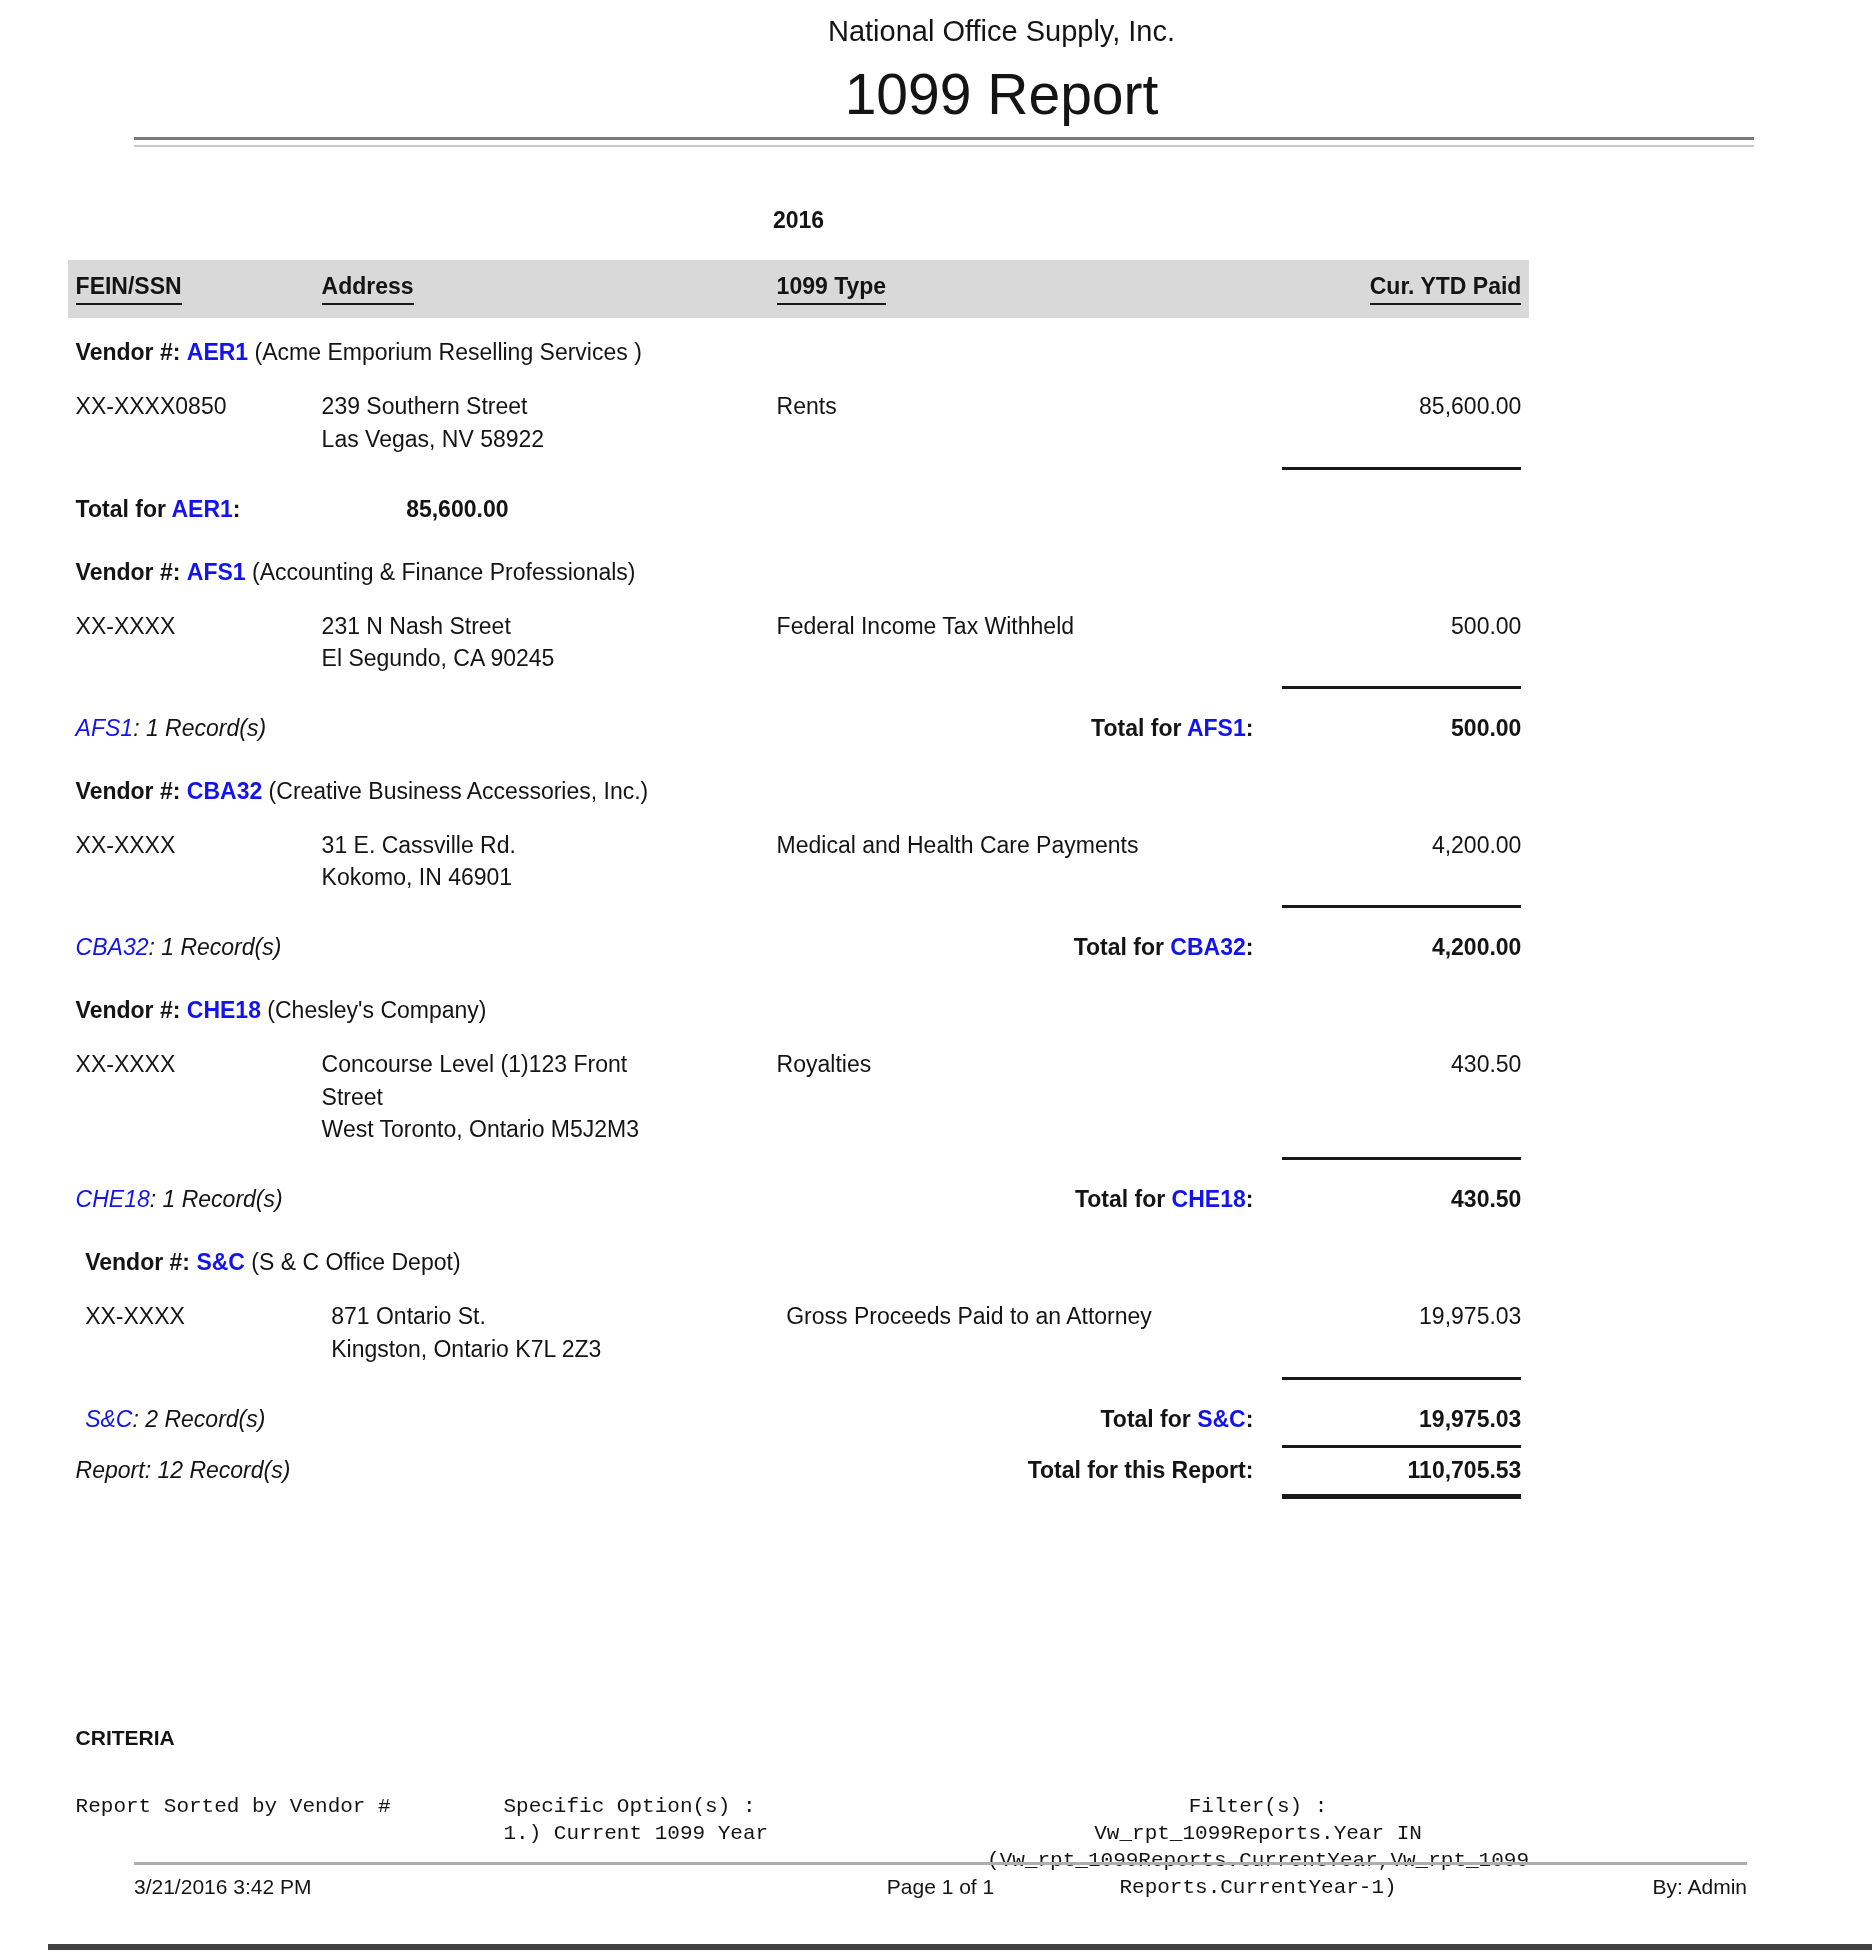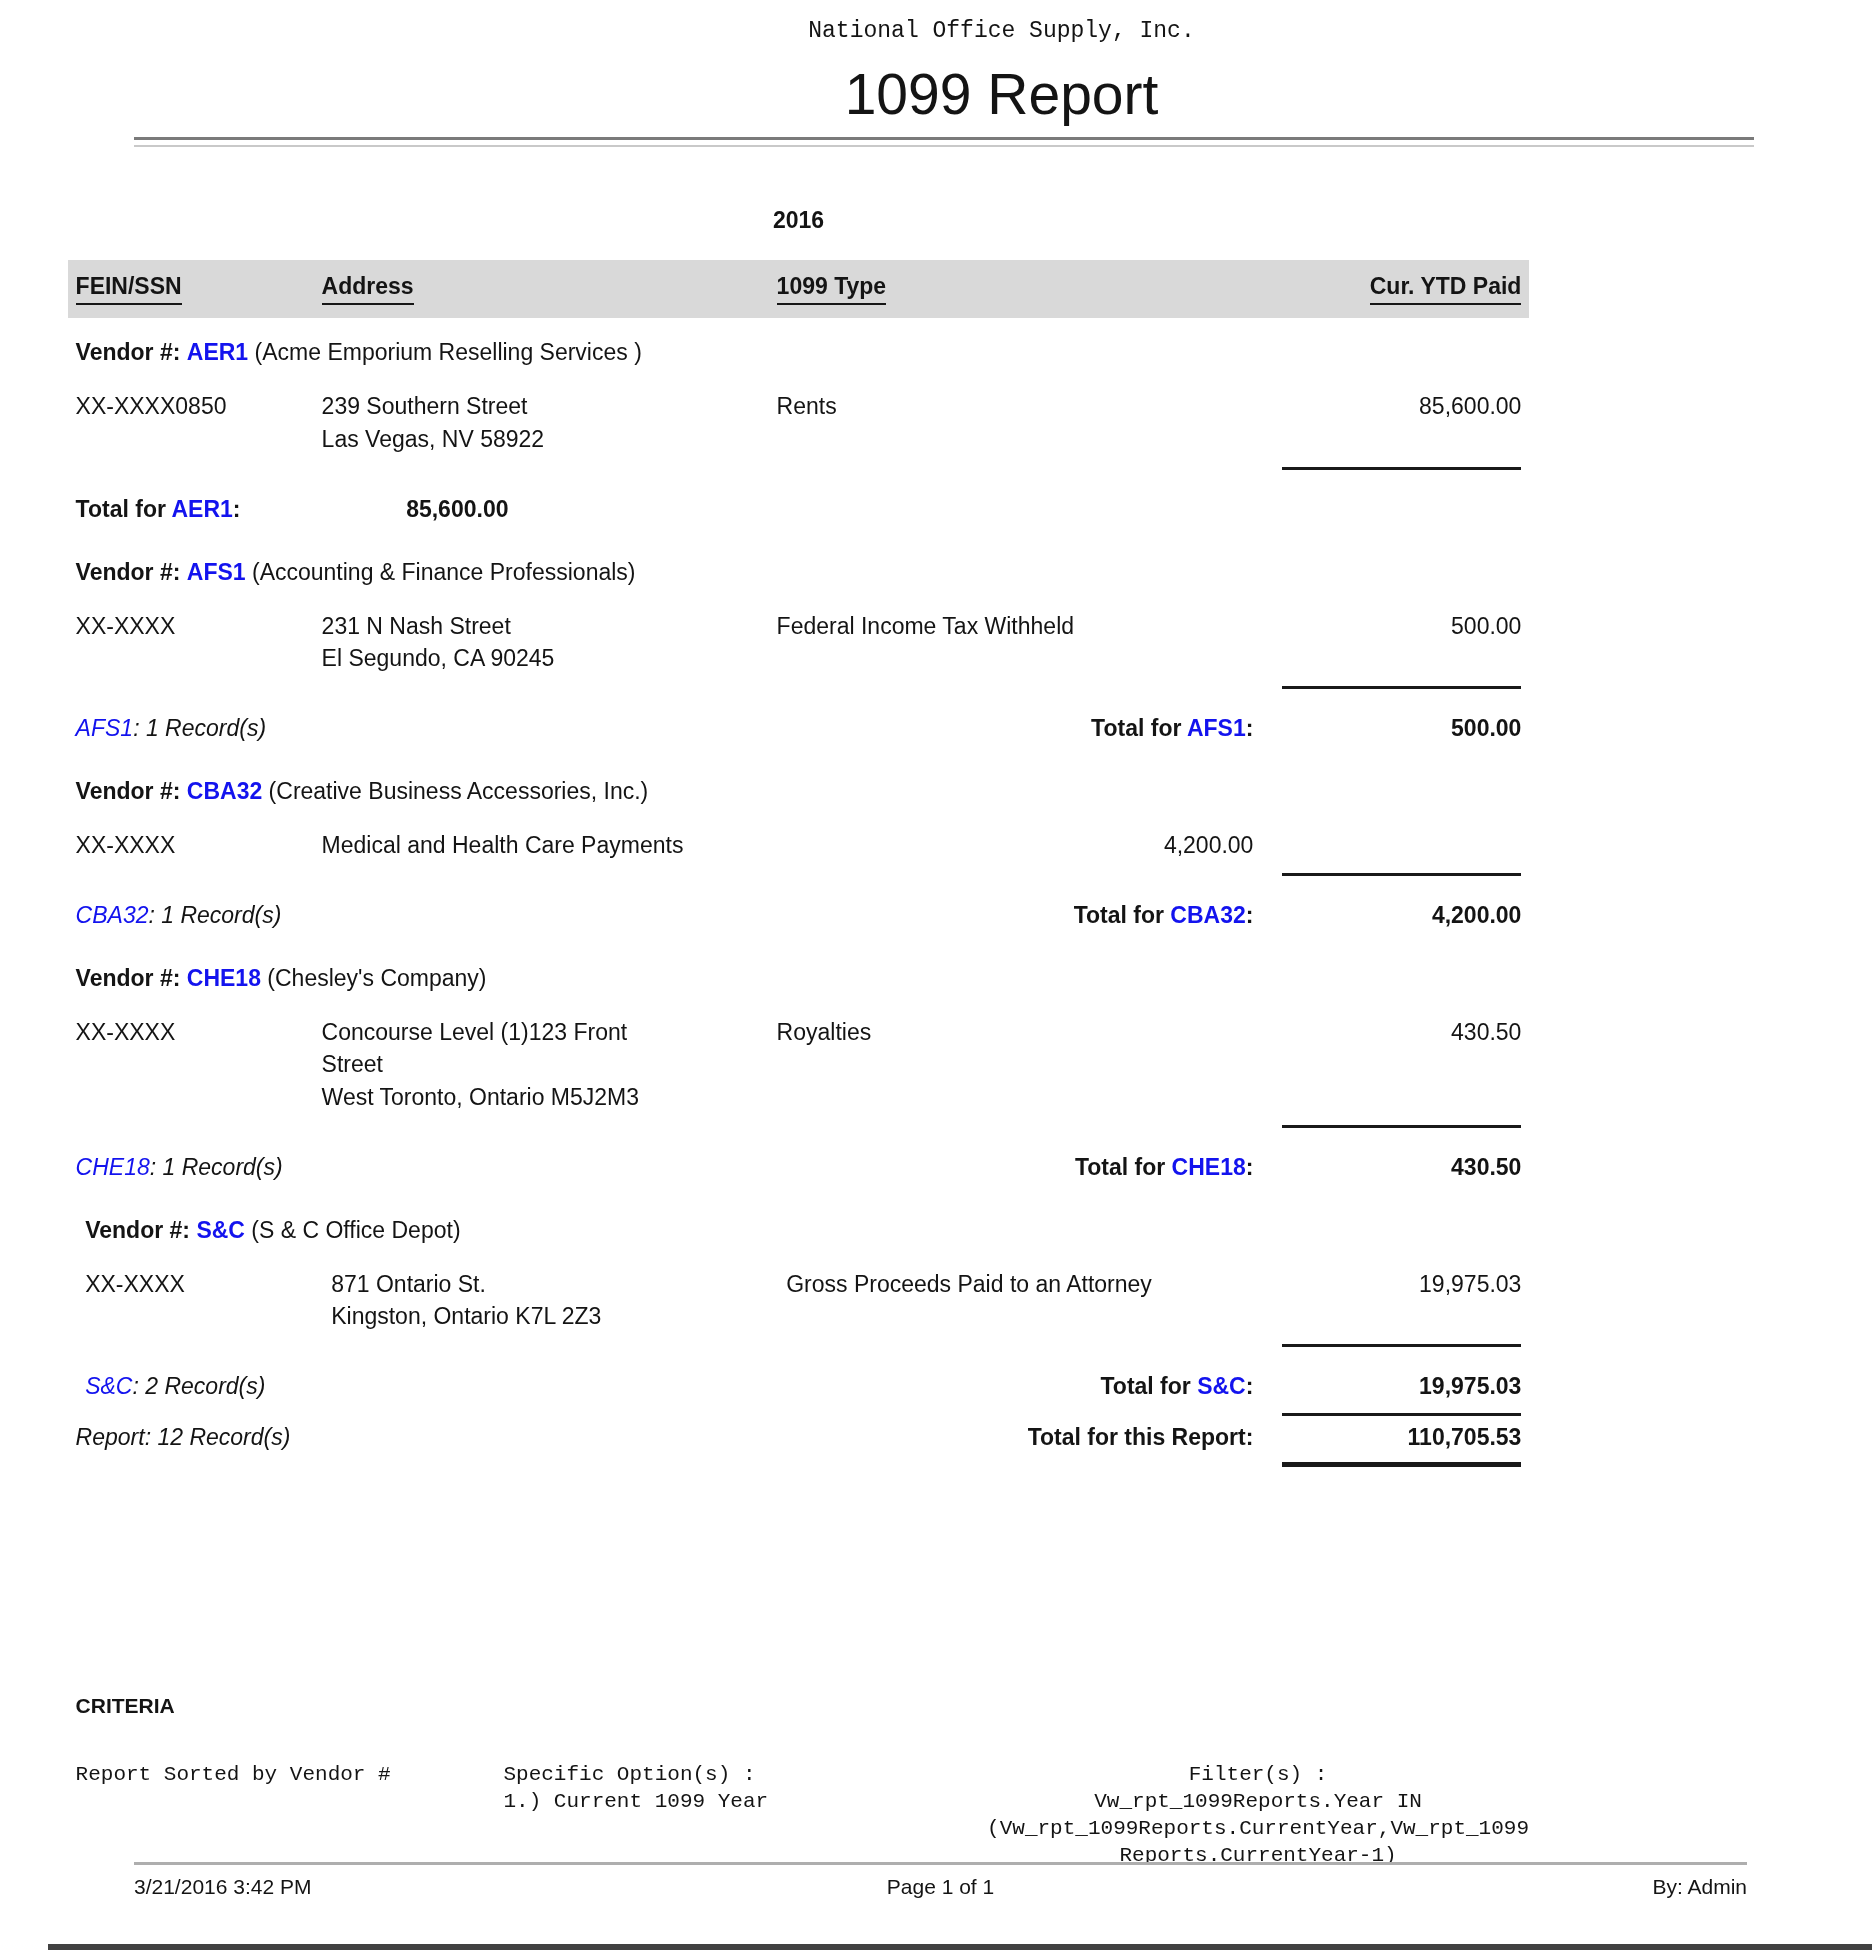--- a/index.html
+++ b/index.html
@@ -14,21 +14,21 @@
     font-family:"Liberation Sans","DejaVu Sans",sans-serif;
     font-size:23px;position:relative;overflow:hidden;
   }
   .b{font-weight:bold;}
   .i{font-style:italic;}
   .blue{color:var(--accent);}
   .link{cursor:pointer;}
 
   
   .header{margin-left:130px;text-align:center;padding-top:15.3px;}
-  .company{font-size:23px;line-height:33px;font-family:Liberation Mono, monospace;}
+  .company{font-size:29px;line-height:33px;}
   .report-title{font-size:57px;line-height:57px;margin-top:18px;}
   .title-rule{margin-left:134px;margin-top:13.4px;width:1620px;}
   .rule-dark{height:3.8px;background:#7a7a7a;}
   .rule-light{height:1.9px;background:#c9c9c9;margin-top:4.8px;}
 
   
   .content{margin-left:68px;width:1461px;}
   .year{ text-align:center;font-weight:bold;margin-top:59px;line-height:29px;}
 
   .col-bar{
@@ -148,20 +148,24 @@
   </section>
 
   <section class="vendor-group">
     <div class="vendor-line">
       <span class="b">Vendor #:</span>
       <span class="b blue link">CBA32</span>
       <span>(Creative Business Accessories, Inc.)</span>
     </div>
     <div class="grid data-row">
       <div>XX-XXXX</div>
+      <div>
+        <div>31 E. Cassville Rd.</div>
+        <div>Kokomo, IN 46901</div>
+      </div>
       <div>Medical and Health Care Payments</div>
       <div class="amount">4,200.00</div>
     </div>
     <div class="total-rule"></div>
     <div class="total-line">
       <div class="records i"><span class="blue">CBA32</span><span>: 1 Record(s)</span></div>
       <div class="b"><span>Total for</span> <span class="blue">CBA32</span><span>:</span></div>
       <div class="total-amount b">4,200.00</div>
     </div>
   </section>

